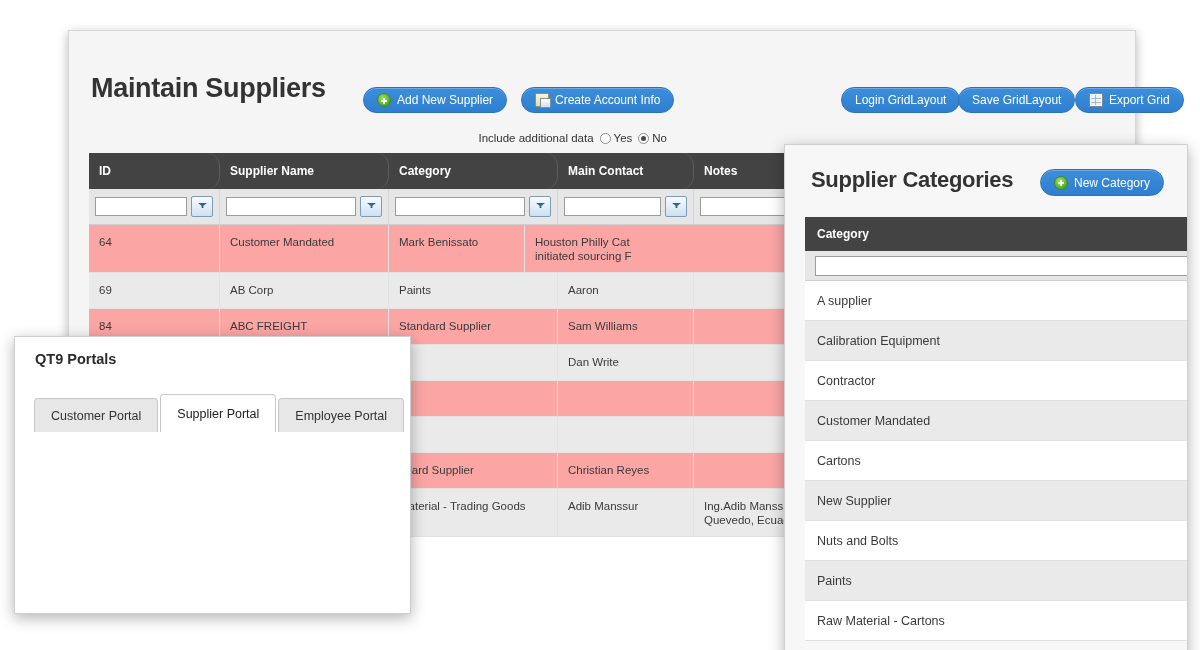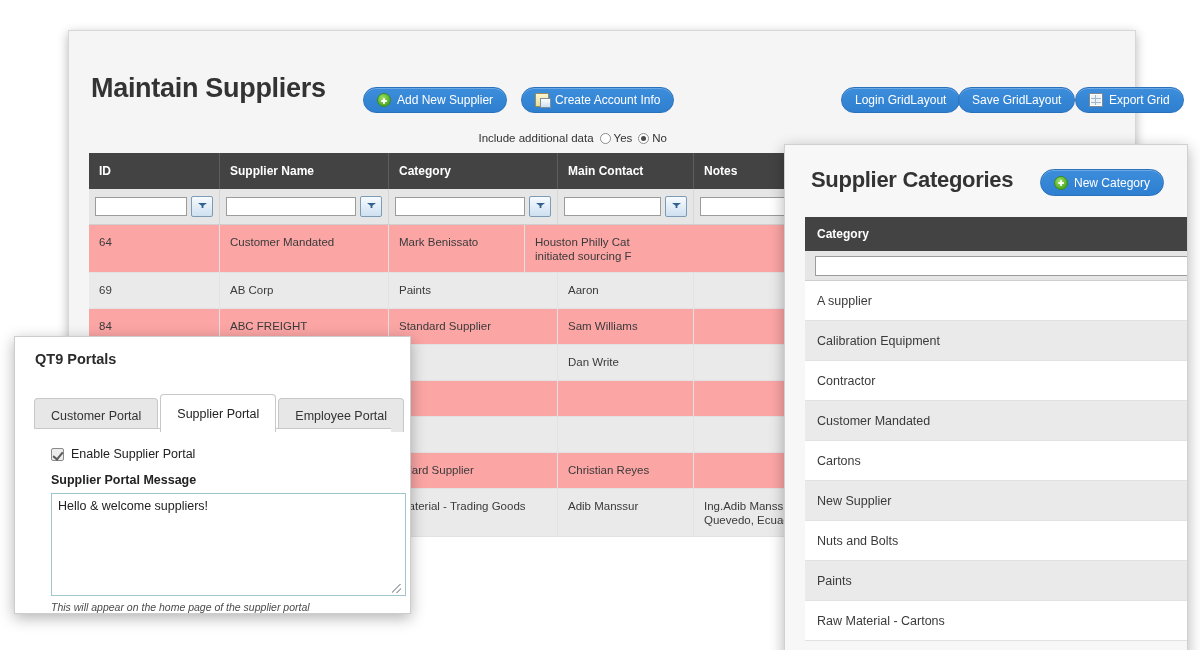--- a/index.html
+++ b/index.html
@@ -97,20 +97,21 @@
   }
   #include-row .opt { display:flex; align-items:center; gap:3px; }
 
   
   #grid { position:absolute; left:20px; top:122px; width:1028px; }
   .grid-head { display:flex; background:#434343; height:36px; }
   .grid-head .hc {
     color:#fff; font-size:12px; font-weight:bold;
     display:flex; align-items:center; padding-left:10px;
     border-right:1px solid #5d5d5d;
+    border-radius:13px;
   }
   .filter-row { display:flex; background:#e6e6e6; height:36px; border-bottom:1px solid #cfcfcf; }
   .filter-row .fc {
     display:flex; align-items:center; padding:0 6px; gap:4px;
     border-right:1px solid #d6d6d6;
   }
   .f-input {
     flex:1 1 auto; height:19px; background:#fff;
     border:1px solid #9c9c9c; min-width:0;
   }
@@ -419,26 +420,15 @@
 
   <div id="qt9-dialog">
     <div id="qt9-title">QT9 Portals</div>
 
     <div class="tabs">
       <div class="tab">Customer Portal</div>
       <div class="tab active">Supplier Portal</div>
       <div class="tab">Employee Portal</div>
     </div>
 
-    <div id="tab-panel">
-      <div id="chk-row">
-        <span class="checkbox on"></span>
-        <span class="lbl">Enable Supplier Portal</span>
-      </div>
-
-      <div id="msg-label">Supplier Portal Message</div>
-      <textarea id="msg-box" style="">Hello &amp; welcome suppliers!</textarea>
-      <div id="msg-grip"></div>
-      <div id="msg-hint">This will appear on the home page of the supplier portal</div>
-    </div>
   </div>
 
 </div>
 
 </body></html>

